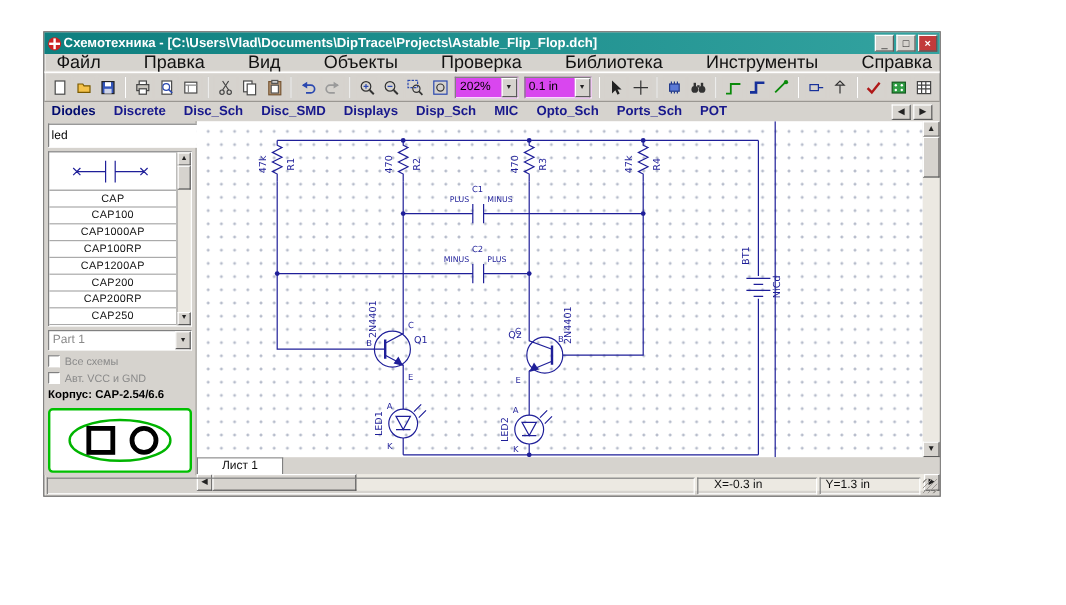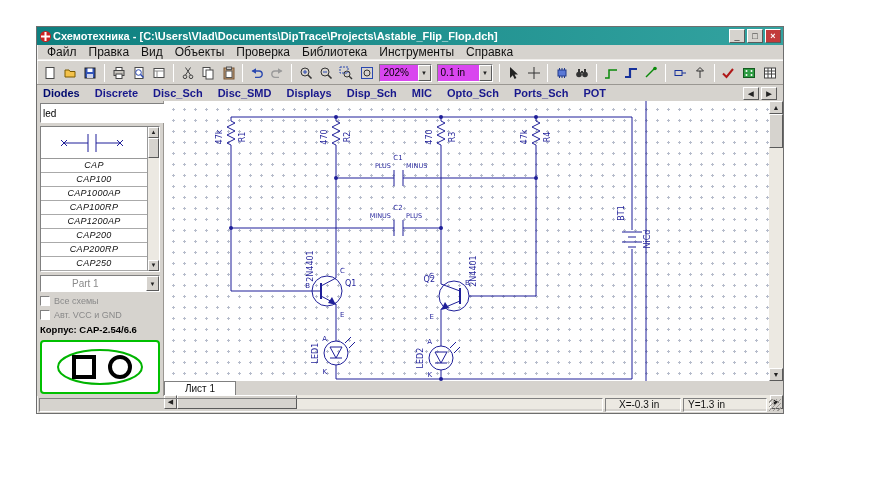--- a/index.html
+++ b/index.html
@@ -17,21 +17,21 @@
   .title-text { color:#fff; font-size:11px; font-weight:bold; white-space:nowrap;
                 overflow:hidden; flex:1; }
   .win-btns { display:flex; gap:2px; }
   .win-btn { width:16px; height:14px; font-size:9px; line-height:12px; text-align:center;
              background:#d6d3ce; border:1px solid; border-color:#fff #5a5a5a #5a5a5a #fff;
              color:#222; cursor:default; }
   .win-btn.close { background:#c23b3b; color:#fff; font-weight:bold; }
 
   
   .menubar { height:15px; display:flex; align-items:center; padding-left:4px;
-             font-size:12px; color:#111; border-bottom:1px solid #efedea; }
+             font-size:15px; color:#111; border-bottom:1px solid #efedea;gap:24px; }
   .menu-item { padding:0 6px; }
 
   
   .toolbar { height:25px; display:flex; align-items:center; padding:0 3px; gap:1px;
              border-top:1px solid #fff; border-bottom:1px solid #9a9792; }
   .tb { width:20px; height:20px; display:flex; align-items:center; justify-content:center;
         background:#d6d3ce; border:1px solid #d6d3ce; }
   .sep { width:1px; height:18px; background:#9a9792; border-right:1px solid #fff; margin:0 3px; }
   .combo { height:18px; background:#d946ef; border:1px solid; border-color:#808080 #fff #fff #808080;
            display:flex; align-items:center; font-size:10px; }
@@ -57,35 +57,35 @@
   .sidebar { width:127px; background:#d6d3ce; border-right:1px solid #9a9792;
              padding:2px 3px; display:flex; flex-direction:column; gap:3px; }
   .search-row { display:flex; gap:2px; }
   .search-input { flex:1; height:20px; font-size:10px; padding:0 2px; background:#fff;
                   border:1px solid; border-color:#808080 #fff #fff #808080;
                   font-family:"Liberation Sans", sans-serif; }
   .search-btn { width:18px; height:16px; background:#d6d3ce; border:1px solid;
                 border-color:#fff #5a5a5a #5a5a5a #fff; display:flex; align-items:center;
                 justify-content:center; }
   .comp-list { height:146px; background:#fff; border:1px solid;
-               border-color:#808080 #fff #fff #808080; display:flex;font-style:italic; }
+               border-color:#808080 #fff #fff #808080; display:flex; }
   .list-inner { flex:1; overflow:hidden; }
   .symbol-row { height:32px; border-bottom:1px solid #999; display:flex;
                 align-items:center; justify-content:center; }
   .comp-row { height:14px; border-bottom:1px solid #aaa; font-size:9px; line-height:13px;
               text-align:center; color:#111; letter-spacing:0.3px; }
   .list-scroll { width:12px; background:#ece9e2; border-left:1px solid #999;
                  display:flex; flex-direction:column; font-size:6px; }
   .scroll-btn { height:11px; background:#d6d3ce; border:1px solid;
                 border-color:#fff #5a5a5a #5a5a5a #fff; text-align:center; line-height:9px; color:#222;}
   .scroll-thumb { height:20px; background:#d6d3ce; border:1px solid;
                   border-color:#fff #5a5a5a #5a5a5a #fff; }
   .part-combo { height:17px; background:#fff; border:1px solid;
                 border-color:#808080 #fff #fff #808080; display:flex; align-items:center;
-                font-size:10px; color:#8a8a8a;padding-left:28px; }
+                font-size:10px; color:#8a8a8a; }
   .part-combo .val { flex:1; padding:0 3px; }
   .chk { display:flex; align-items:center; gap:4px; font-size:9px; color:#8a8a8a; height:12px; }
   .chk .box { width:10px; height:10px; background:#fff; border:1px solid;
               border-color:#808080 #fff #fff #808080; }
   .pkg { font-size:9.5px; font-weight:bold; color:#000; height:13px; white-space:nowrap; overflow:hidden;}
   .fp { height:56px; background:#fff; border:2px solid #00c000; border-radius:4px;
         display:flex; align-items:center; justify-content:center; }
 
   
   .canvas-col { flex:1; display:flex; flex-direction:column; min-width:0; }
@@ -107,21 +107,21 @@
             border-color:#fff #5a5a5a #5a5a5a #fff; text-align:center; line-height:12px; color:#222;}
   .hs-thumb { width:120px; background:#d6d3ce; border:1px solid;
               border-color:#fff #5a5a5a #5a5a5a #fff; }
   .hs-fill { flex:1; }
 
   
   .statusbar { height:17px; display:flex; align-items:center; gap:2px; padding:1px 2px; }
   .panel { height:14px; border:1px solid; border-color:#808080 #fff #fff #808080;
            font-size:10px; line-height:12px; padding:0 4px; color:#111; }
   .panel.long { flex:1; }
-  .panel.x { width:76px;padding-left:13px; }
+  .panel.x { width:100px;padding-left:13px; }
   .panel.y { width:84px; }
   .grip { width:12px; height:12px;
           background:repeating-linear-gradient(135deg, transparent 0 2px, #9a9792 2px 3px); }
 
   svg { display:block; }
   .sch text { fill:#1f1f99; font-family:"DejaVu Sans", sans-serif; }
 </style>
 </head>
 <body>
 

